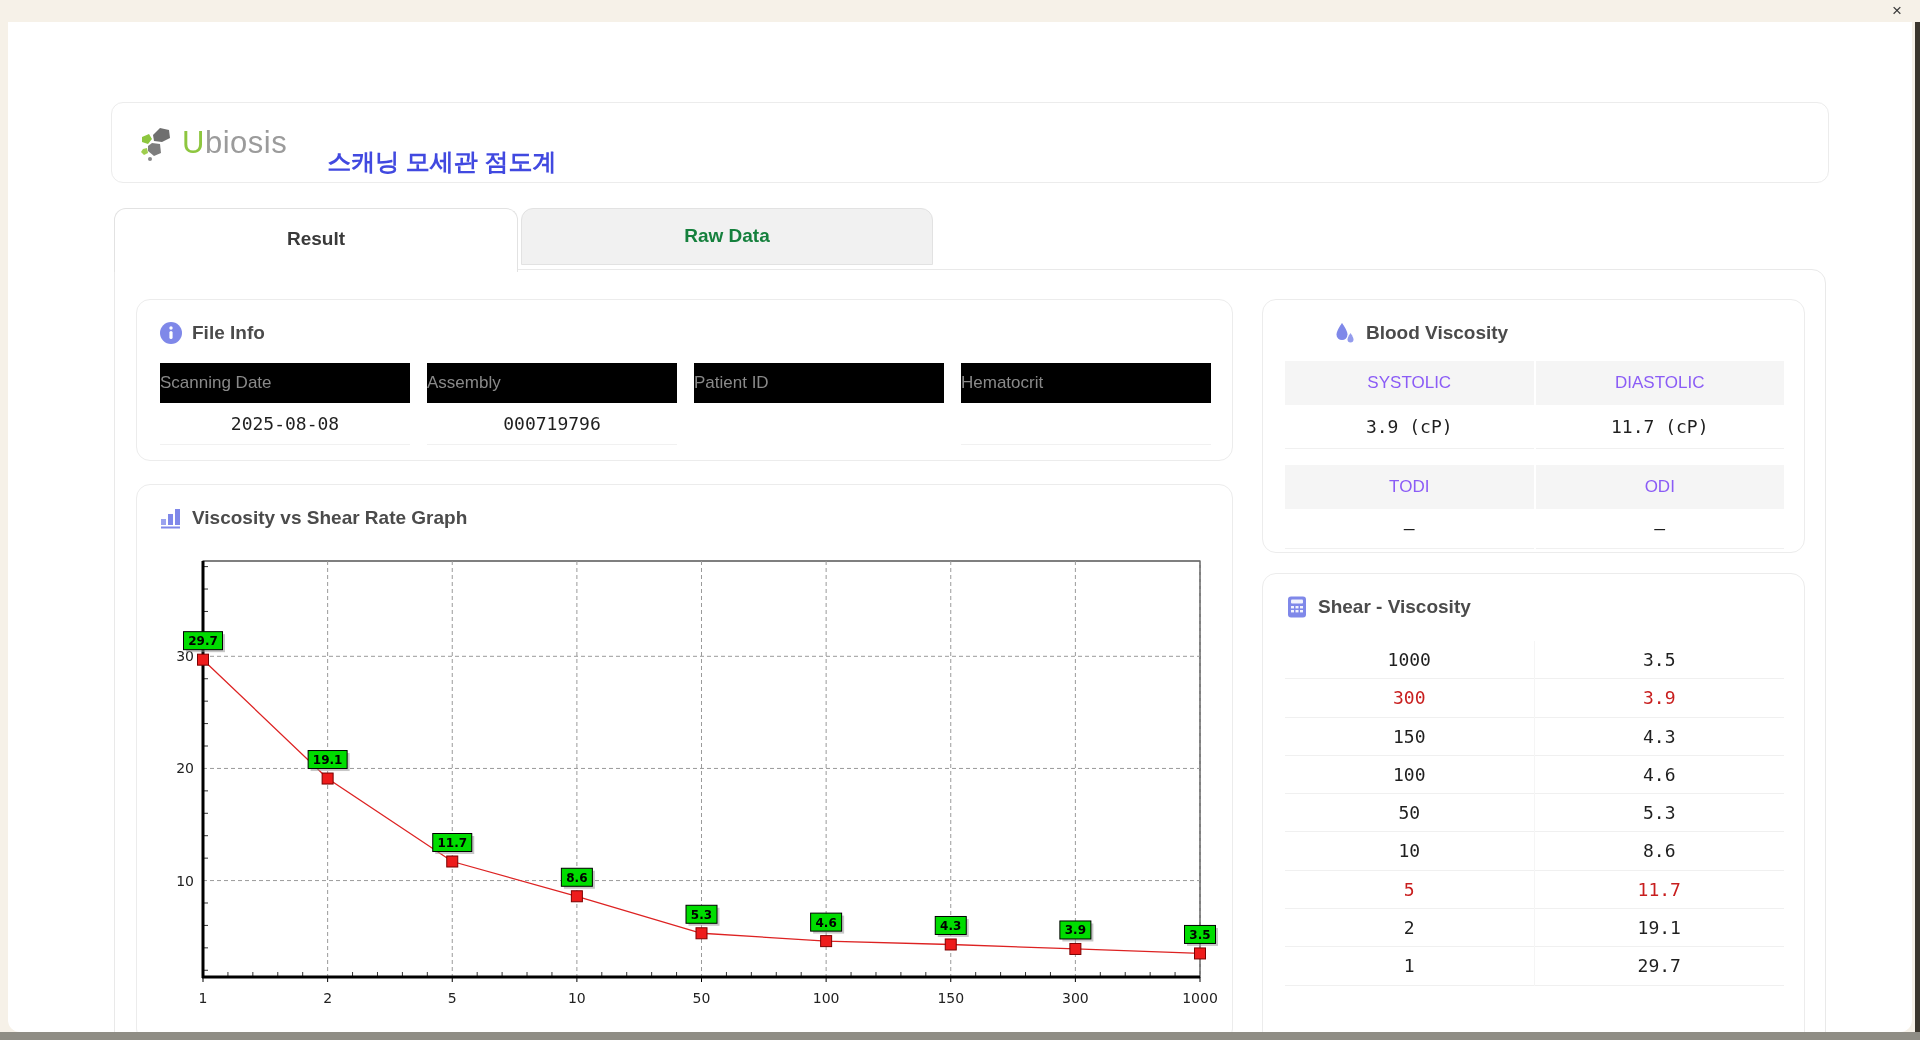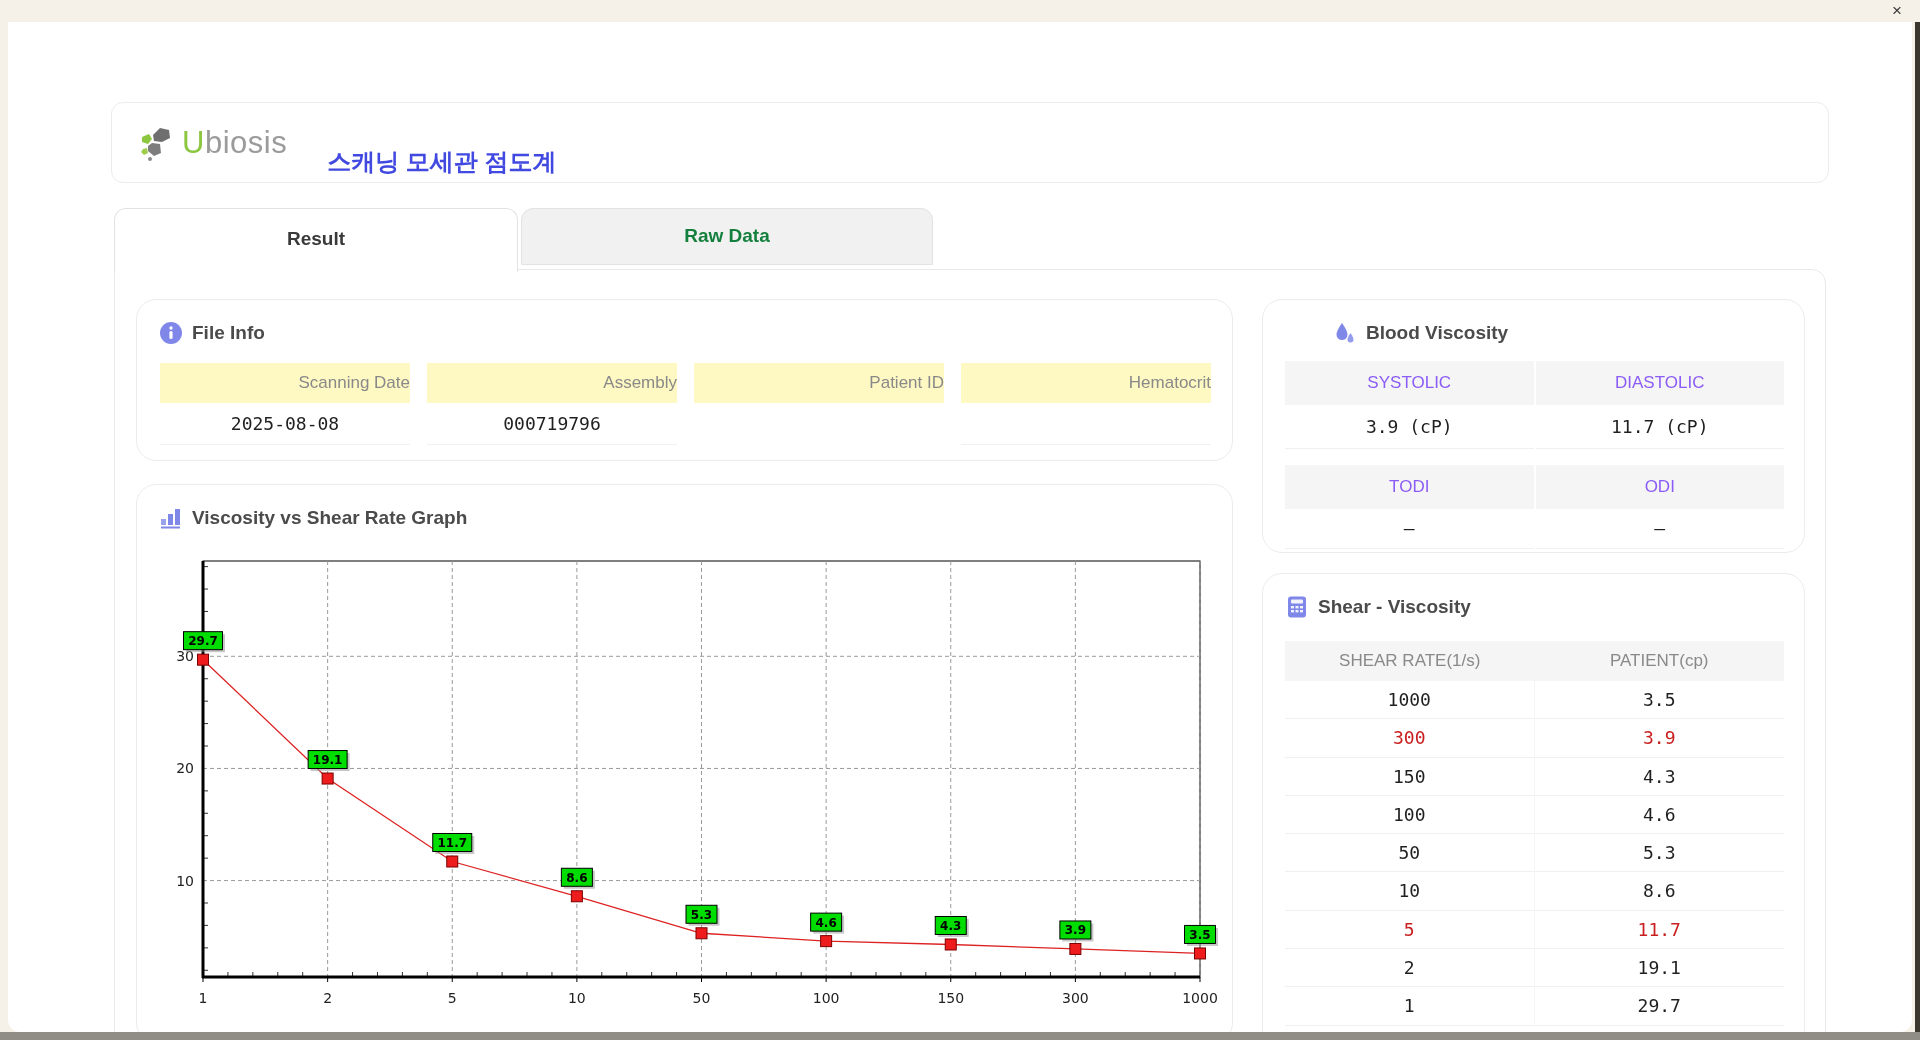--- a/index.html
+++ b/index.html
@@ -29,30 +29,30 @@
   .tab { position:absolute; text-align:center; font-weight:bold; font-size:19px;
          border:1px solid #e2e2e2; border-radius:12px 12px 0 0; cursor:pointer; }
   .tab-result { left:106px; top:186px; width:404px; height:64px; background:#fff; color:#3a3a3a;
                 border-bottom:none; z-index:3; line-height:60px; }
   .tab-raw { left:513px; top:186px; width:412px; height:57px; background:#f1f1f1; color:#15803d;
              line-height:54px; z-index:1; }
 
   .panel { position:absolute; left:106px; top:247px; width:1712px; height:779px; background:#fff;
            border:1px solid #e9e9e9; border-radius:0 14px 14px 14px; z-index:2; }
 
-  .card { position:absolute; background:#fff; border:1px solid #ececec; border-radius:20px; }
+  .card { position:absolute; background:#fff; border:1px solid #ececec; border-radius:14px; }
   .card-title-row { display:flex; align-items:center; margin:22px 0 0 23px; }
   .card-title { font-size:19px; font-weight:bold; color:#4b4b4b; margin-left:10px; }
   .icon-badge { width:22px; height:22px; flex:0 0 auto; }
 
   
   .card-fileinfo { left:21px; top:29px; width:1097px; height:162px; }
   .fi-fields { position:absolute; left:23px; top:63px; width:1051px; display:flex; justify-content:space-between; }
   .fi-col { width:250px; }
-  .fi-head { height:40px; background:#fef9c3; color:#898989; font-size:17px; text-align:right; line-height:40px; }
+  .fi-head { height:40px; background:#000000; color:#898989; font-size:17px; text-align:left; line-height:40px; }
   .fi-val  { height:42px; color:#1f1f1f; font-size:18px; text-align:center; line-height:42px;
              font-family:"DejaVu Sans Mono", monospace; border-bottom:1px solid #f1f1f1; }
 
   
   .card-graph { left:21px; top:214px; width:1097px; height:559px; }
   .chart-svg { position:absolute; left:0px; top:50px; overflow:visible; }
 
   
   .card-blood { left:1147px; top:29px; width:543px; height:254px;padding-left:48px; }
   .card-shear { left:1147px; top:303px; width:543px; height:529px; }
@@ -301,24 +301,20 @@
               <rect x="9.5" y="10" width="3" height="2.4"></rect>
               <rect x="14" y="10" width="3" height="2.4"></rect>
             <rect x="5" y="14" width="3" height="2.4"></rect>
               <rect x="9.5" y="14" width="3" height="2.4"></rect>
               <rect x="14" y="14" width="3" height="2.4"></rect>
           </g>
         </svg>
         <div class="card-title">Shear - Viscosity</div>
       </div>
       <div class="sv-table">
-        <div class="sv-headrow">
-          <div class="sv-headcell">SHEAR RATE(1/s)</div>
-          <div class="sv-headcell">PATIENT(cp)</div>
-        </div>
         <div id="sv-body">
             <div class="sv-row">
               <div class="sv-cell first">1000</div>
               <div class="sv-cell">3.5</div>
             </div>
             <div class="sv-row hl">
               <div class="sv-cell first">300</div>
               <div class="sv-cell">3.9</div>
             </div>
             <div class="sv-row">

